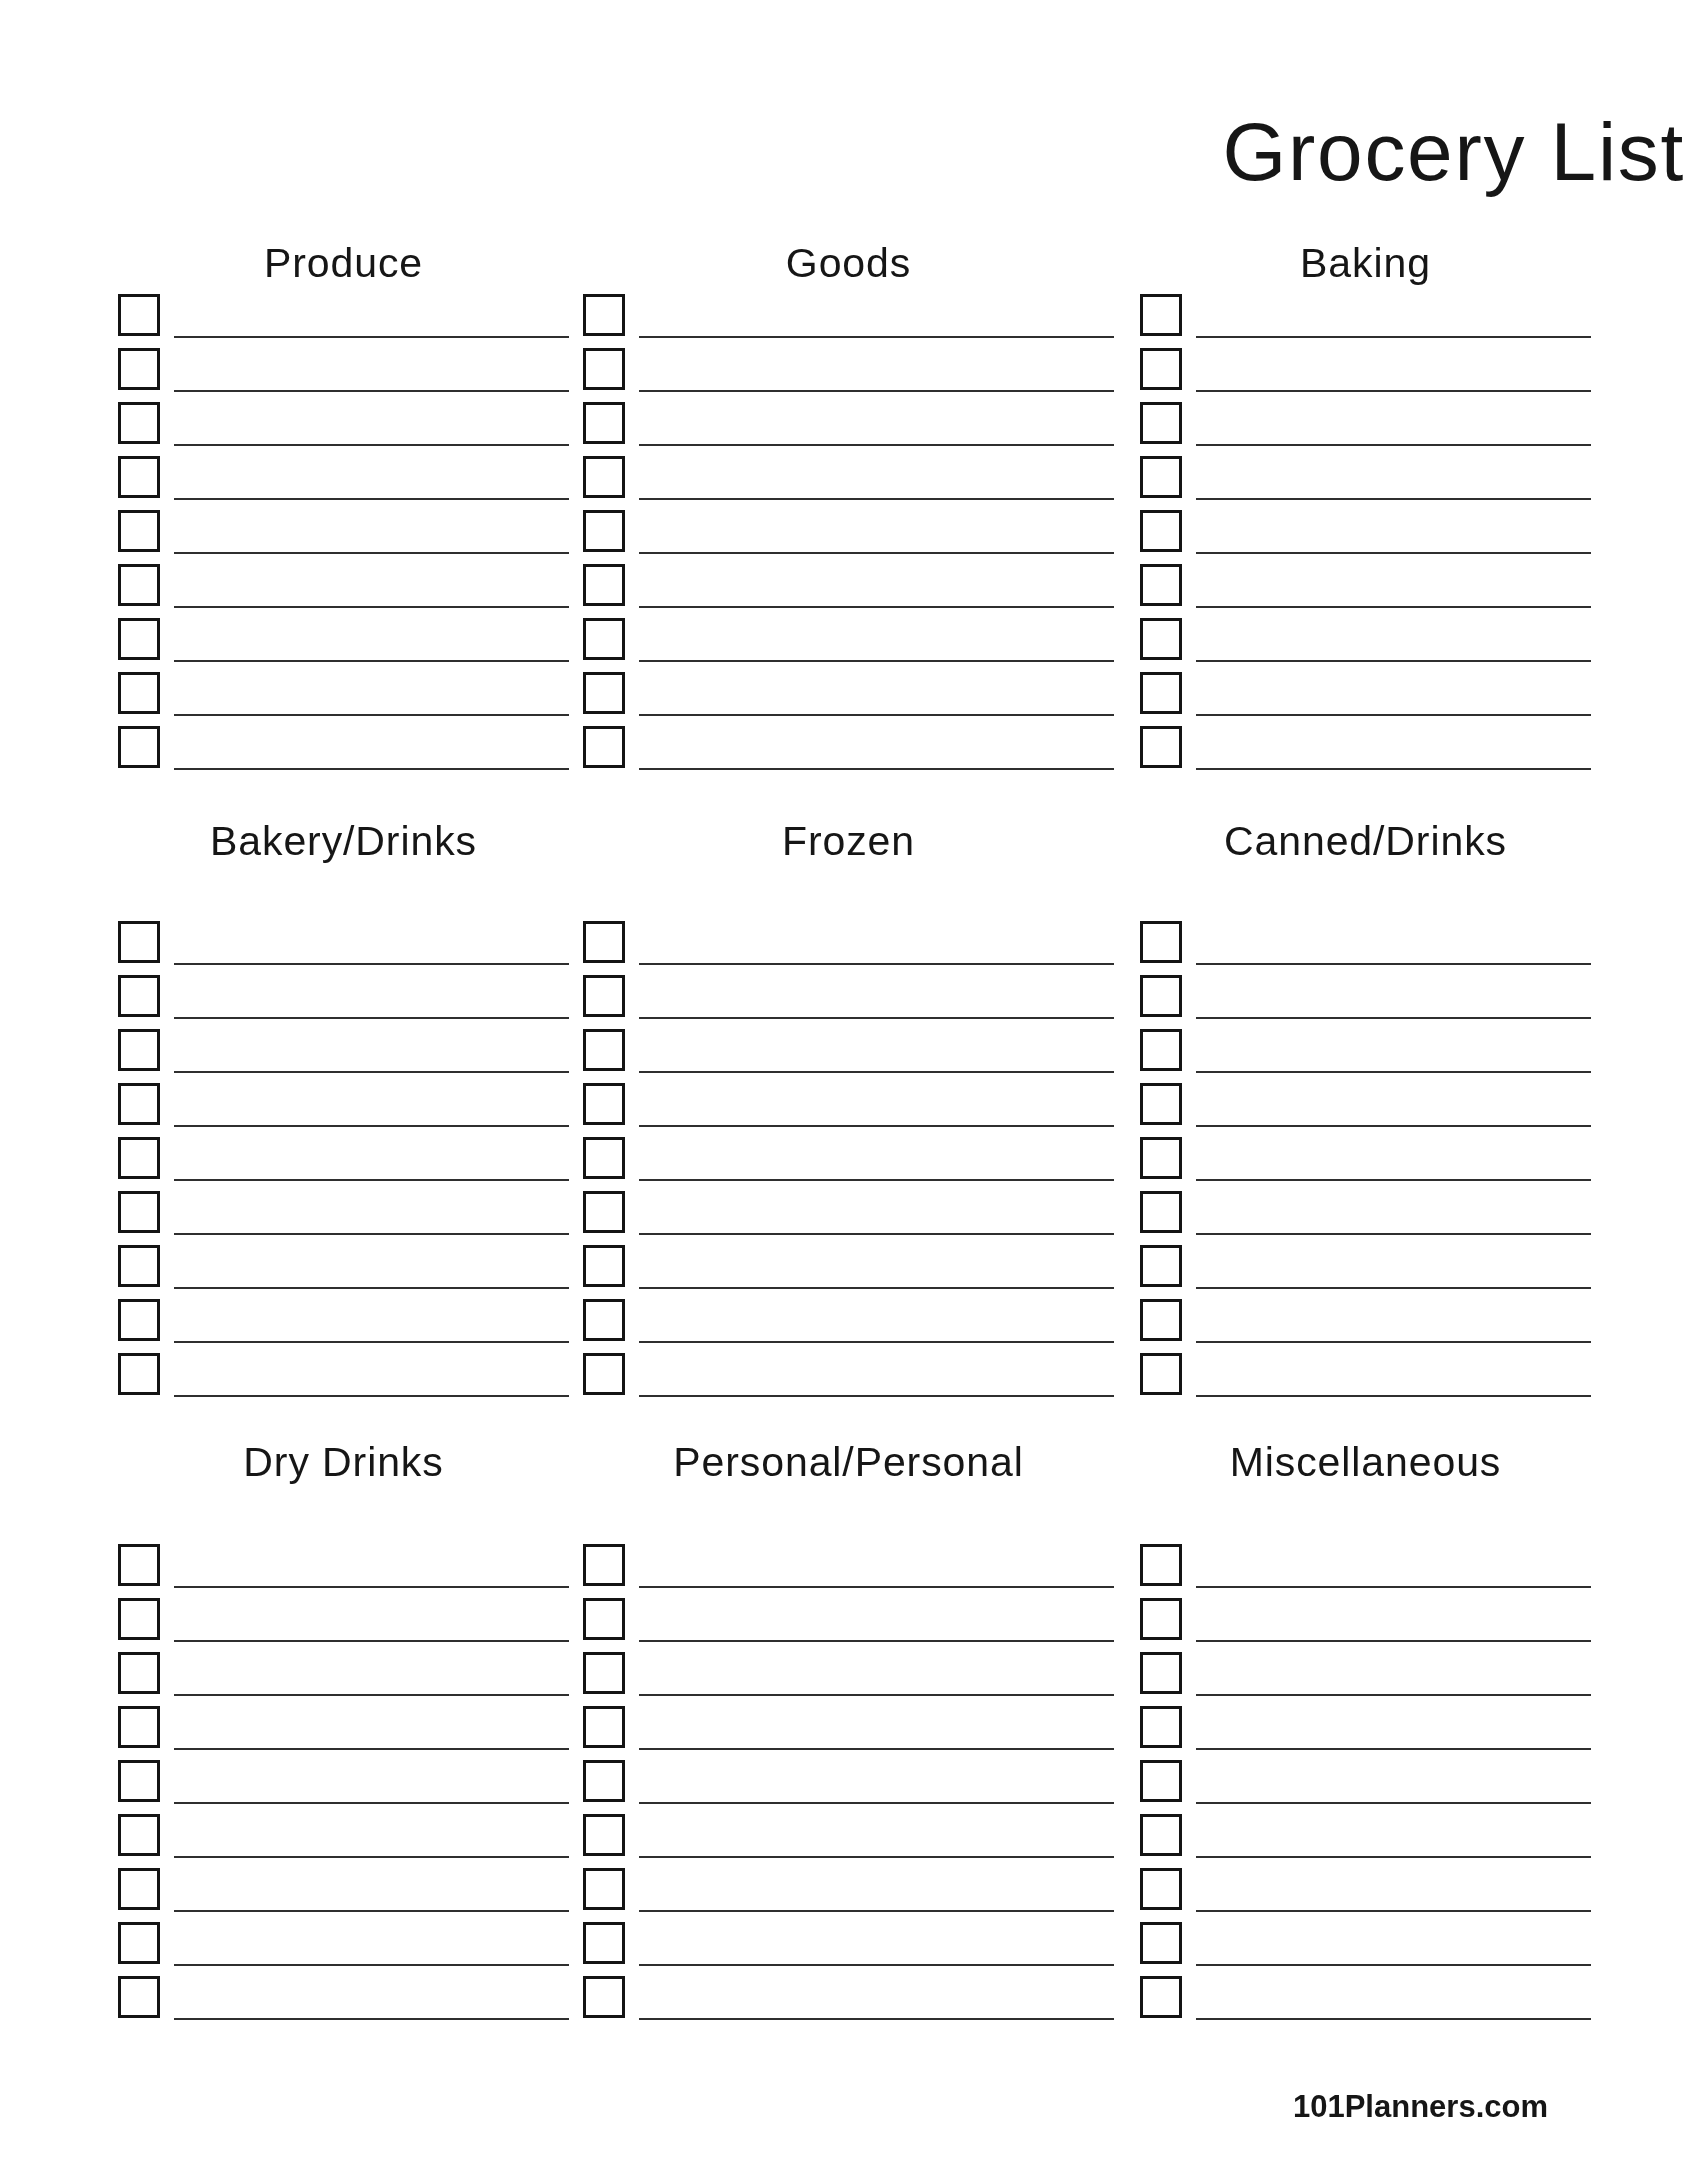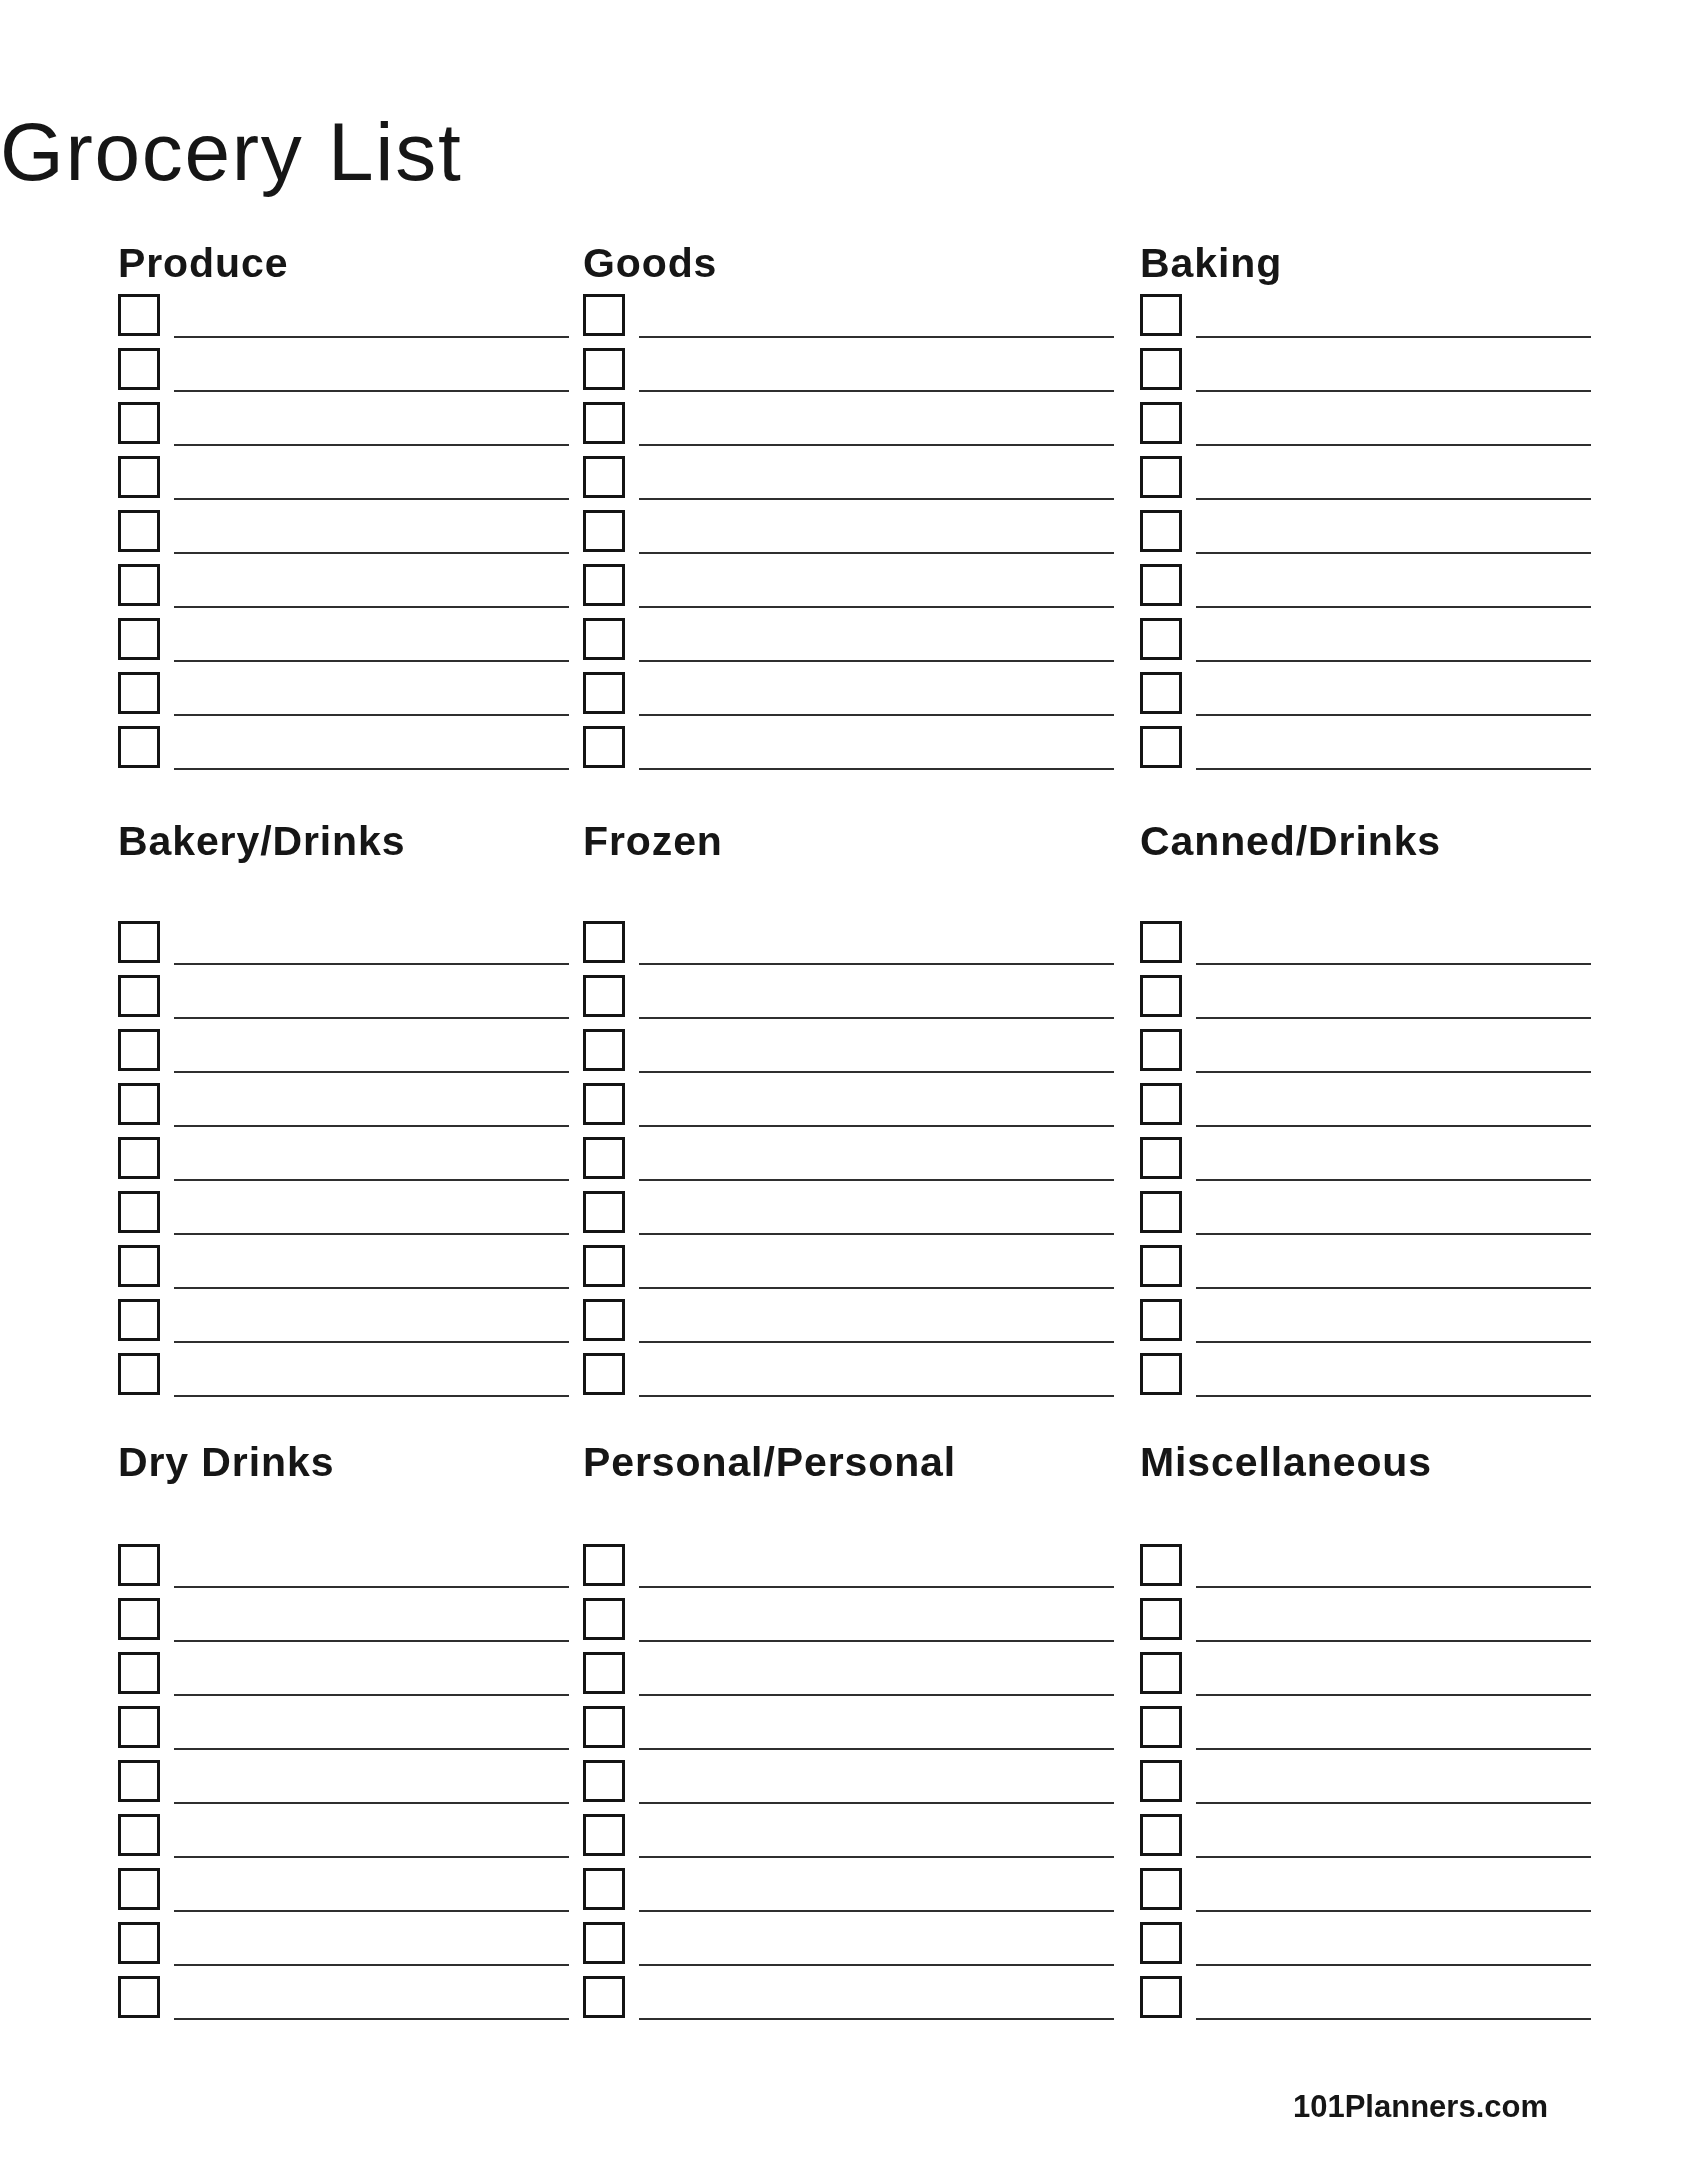--- a/index.html
+++ b/index.html
@@ -11,44 +11,44 @@
     font-family: "Liberation Sans", sans-serif;
     color: var(--ink, #161616);
     overflow: hidden;
   }
   .title {
     position: absolute;
     top: 109px;
     left: 0;
     width: 100%;
     margin: 0;
-    text-align: left;
+    text-align: right;
     font-size: 82px;
     font-weight: 300;
     letter-spacing: 1.7px;
     line-height: 1.05;
     color: var(--ink, #161616);
   }
   .section { position: absolute; }
   
   .c0 { left: 118px;  width: 451px; }
   .c1 { left: 583px;  width: 531px; }
   .c2 { left: 1140px; width: 451px; }
   
   .b0 { top: 241px; }
   .b1 { top: 819px; }
   .b2 { top: 1440px; }
   .b0 .rows { margin-top: 8.5px; }
   .b1 .rows { margin-top: 58px; }
   .b2 .rows { margin-top: 60px; }
   .header {
     width: 100%;
-    text-align: left;
+    text-align: center;
     font-size: 41px;
-    font-weight: 700;
+    font-weight: 400;
     letter-spacing: 0.9px;
     line-height: 44px;
     white-space: nowrap;
   }
   .rows { position: relative; width: 100%; }
   .row { position: relative; height: 54px; }
   .checkbox {
     position: absolute;
     left: 0;
     top: 0;

